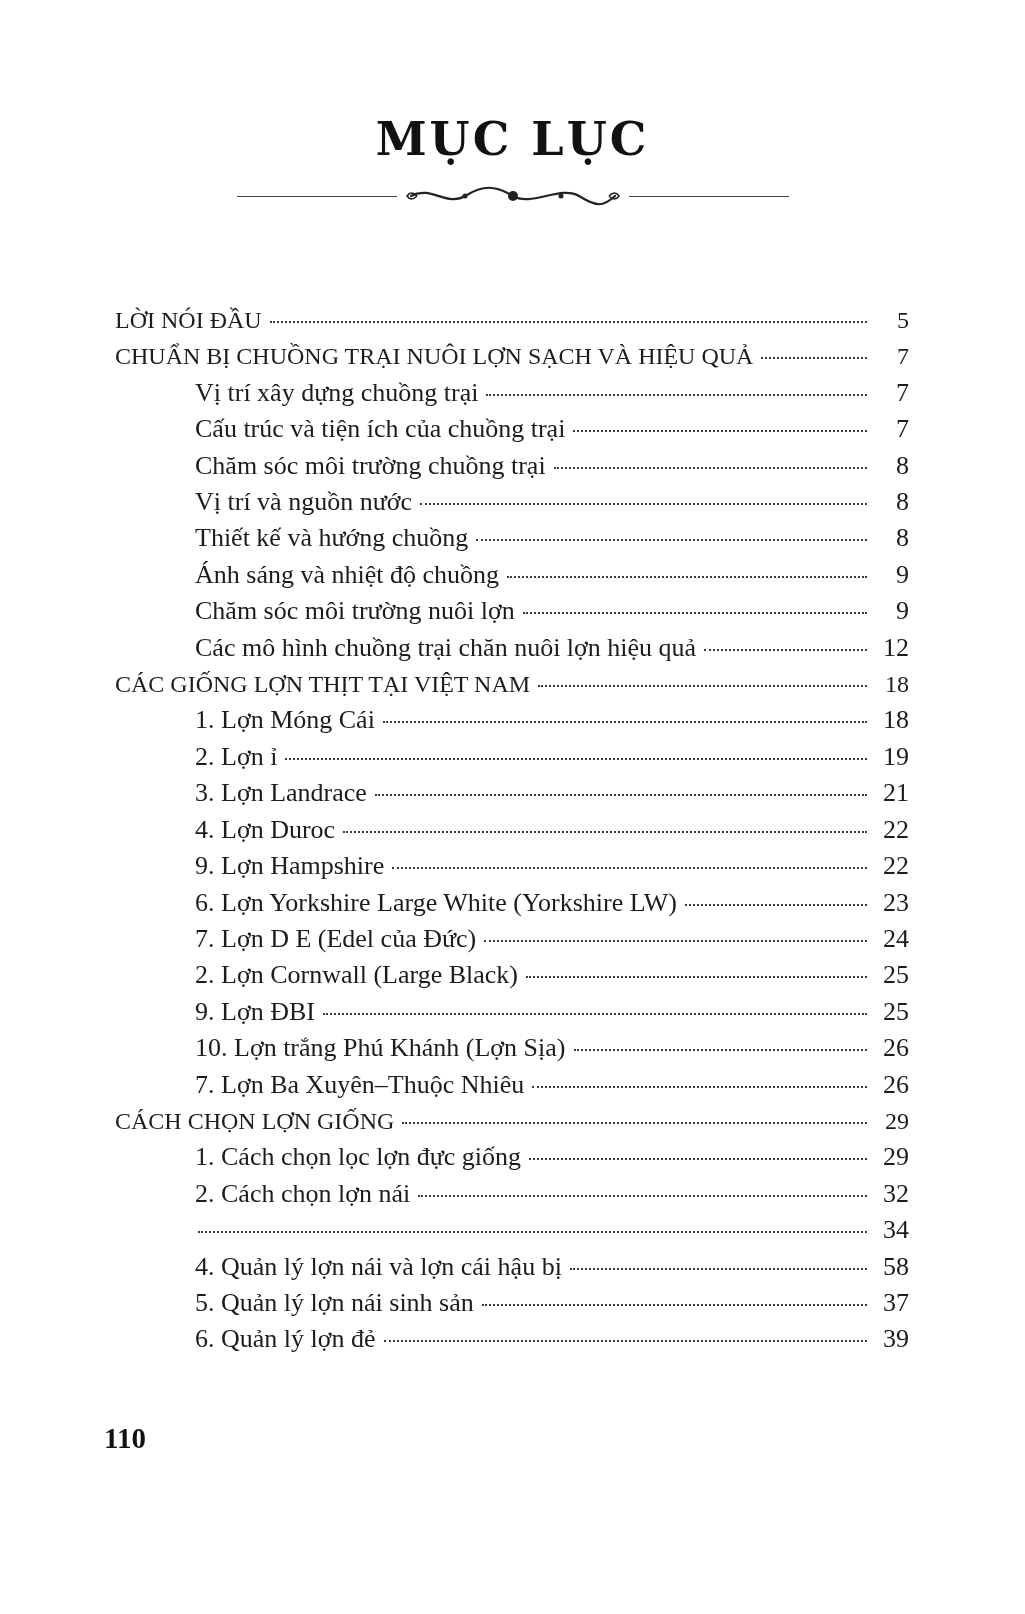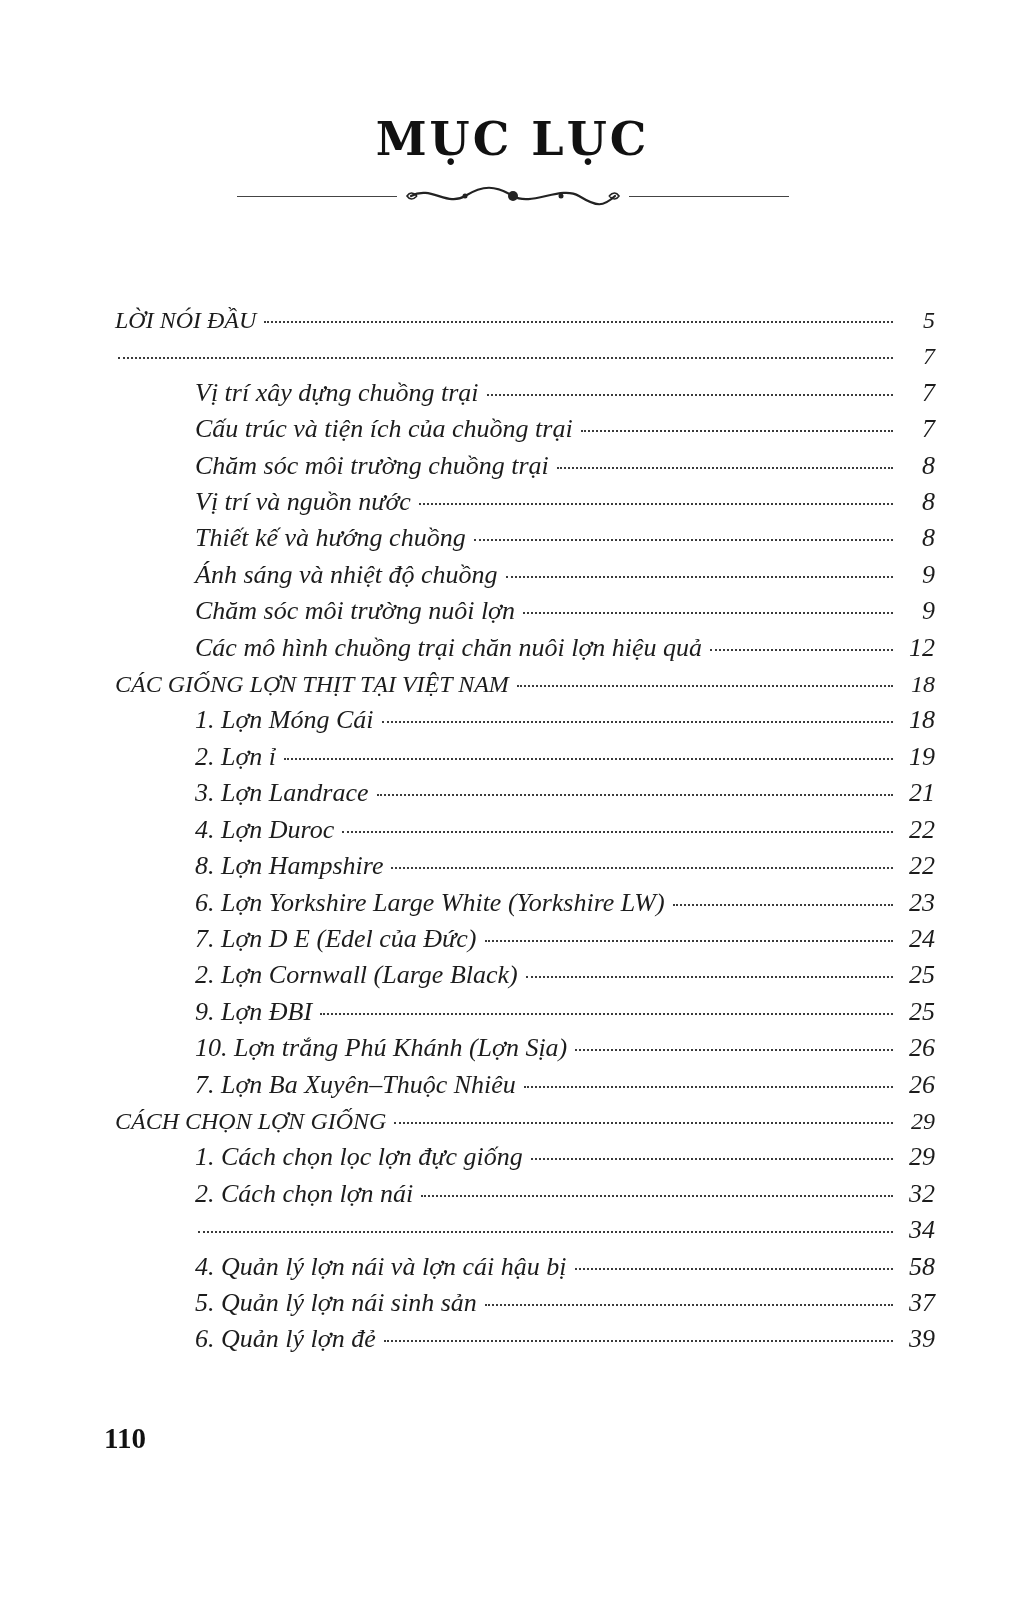--- a/index.html
+++ b/index.html
@@ -27,22 +27,21 @@
     align-items:center;
     justify-content:center;
     margin-top:16px;
     height:28px;
   }
   .orn-line { width:160px; height:1px; background:#444; }
   .orn-svg { margin:0 6px; display:block; }
 
   .toc {
     margin-top:92px;
-    padding:0 90px 0 115px;
-    font-style:italic;
+    padding:0 116px 0 115px;
   }
   .toc-row {
     display:flex;
     align-items:baseline;
     line-height:36.4px;
     font-size:23px;
     white-space:nowrap;
   }
   .toc-row.lvl0 { font-size:24px; }
   .toc-row.lvl1 { padding-left:80px; font-size:26px; }
@@ -90,20 +89,21 @@
     <div class="orn-line"></div>
   </div>
 
   <div class="toc" id="toc-list">
       <div class="toc-row lvl0">
         <span class="toc-label">LỜI NÓI ĐẦU</span>
         <span class="toc-dots"></span>
         <span class="toc-page">5</span>
       </div>
       <div class="toc-row lvl0">
+        <span class="toc-label">CHUẨN BỊ CHUỒNG TRẠI NUÔI LỢN SẠCH VÀ HIỆU QUẢ</span>
         <span class="toc-dots"></span>
         <span class="toc-page">7</span>
       </div>
       <div class="toc-row lvl1">
         <span class="toc-label">Vị trí xây dựng chuồng trại</span>
         <span class="toc-dots"></span>
         <span class="toc-page">7</span>
       </div>
       <div class="toc-row lvl1">
         <span class="toc-label">Cấu trúc và tiện ích của chuồng trại</span>
@@ -159,21 +159,21 @@
         <span class="toc-label">3. Lợn Landrace</span>
         <span class="toc-dots"></span>
         <span class="toc-page">21</span>
       </div>
       <div class="toc-row lvl1">
         <span class="toc-label">4. Lợn Duroc</span>
         <span class="toc-dots"></span>
         <span class="toc-page">22</span>
       </div>
       <div class="toc-row lvl1">
-        <span class="toc-label">8. Lợn Hampshire</span>
+        <span class="toc-label">9. Lợn Hampshire</span>
         <span class="toc-dots"></span>
         <span class="toc-page">22</span>
       </div>
       <div class="toc-row lvl1">
         <span class="toc-label">6. Lợn Yorkshire Large White (Yorkshire LW)</span>
         <span class="toc-dots"></span>
         <span class="toc-page">23</span>
       </div>
       <div class="toc-row lvl1">
         <span class="toc-label">7. Lợn D E (Edel của Đức)</span>

